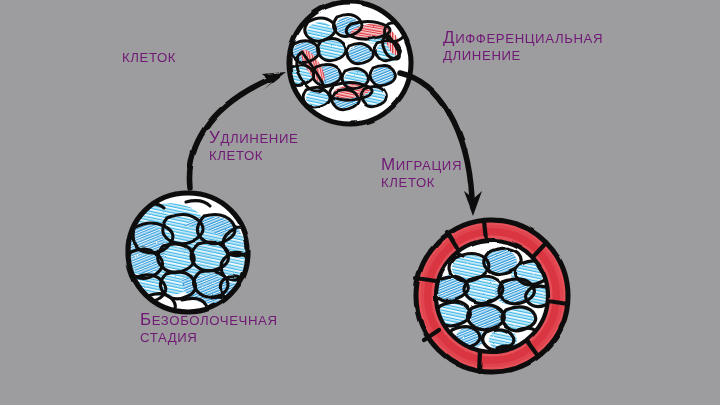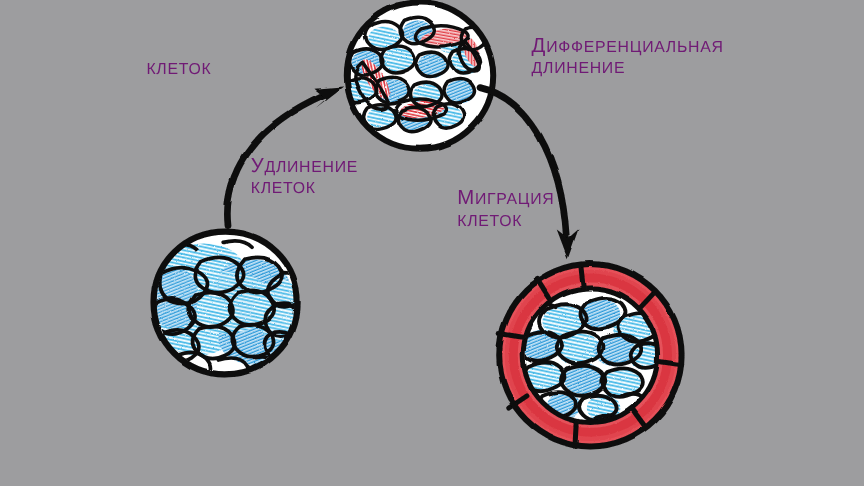--- a/index.html
+++ b/index.html
@@ -266,15 +266,19 @@
   <div class="label" style="left:209px;top:128px;">
     <span class="ln"><span class="big">У</span><span class="sm">ДЛИНЕНИЕ</span></span>
     <span class="ln sm">КЛЕТОК</span>
   </div>
 
   <div class="label" style="left:381px;top:128px;margin-top:27px;">
     <span class="ln"><span class="big">М</span><span class="sm">ИГРАЦИЯ</span></span>
     <span class="ln sm">КЛЕТОК</span>
   </div>
 
+  <div class="label" style="left:140px;top:310px;">
+    <span class="ln"><span class="big">Б</span><span class="sm">ЕЗОБОЛОЧЕЧНАЯ</span></span>
+    <span class="ln sm">СТАДИЯ</span>
+  </div>
 
 
 </div>
 
 </body></html>

